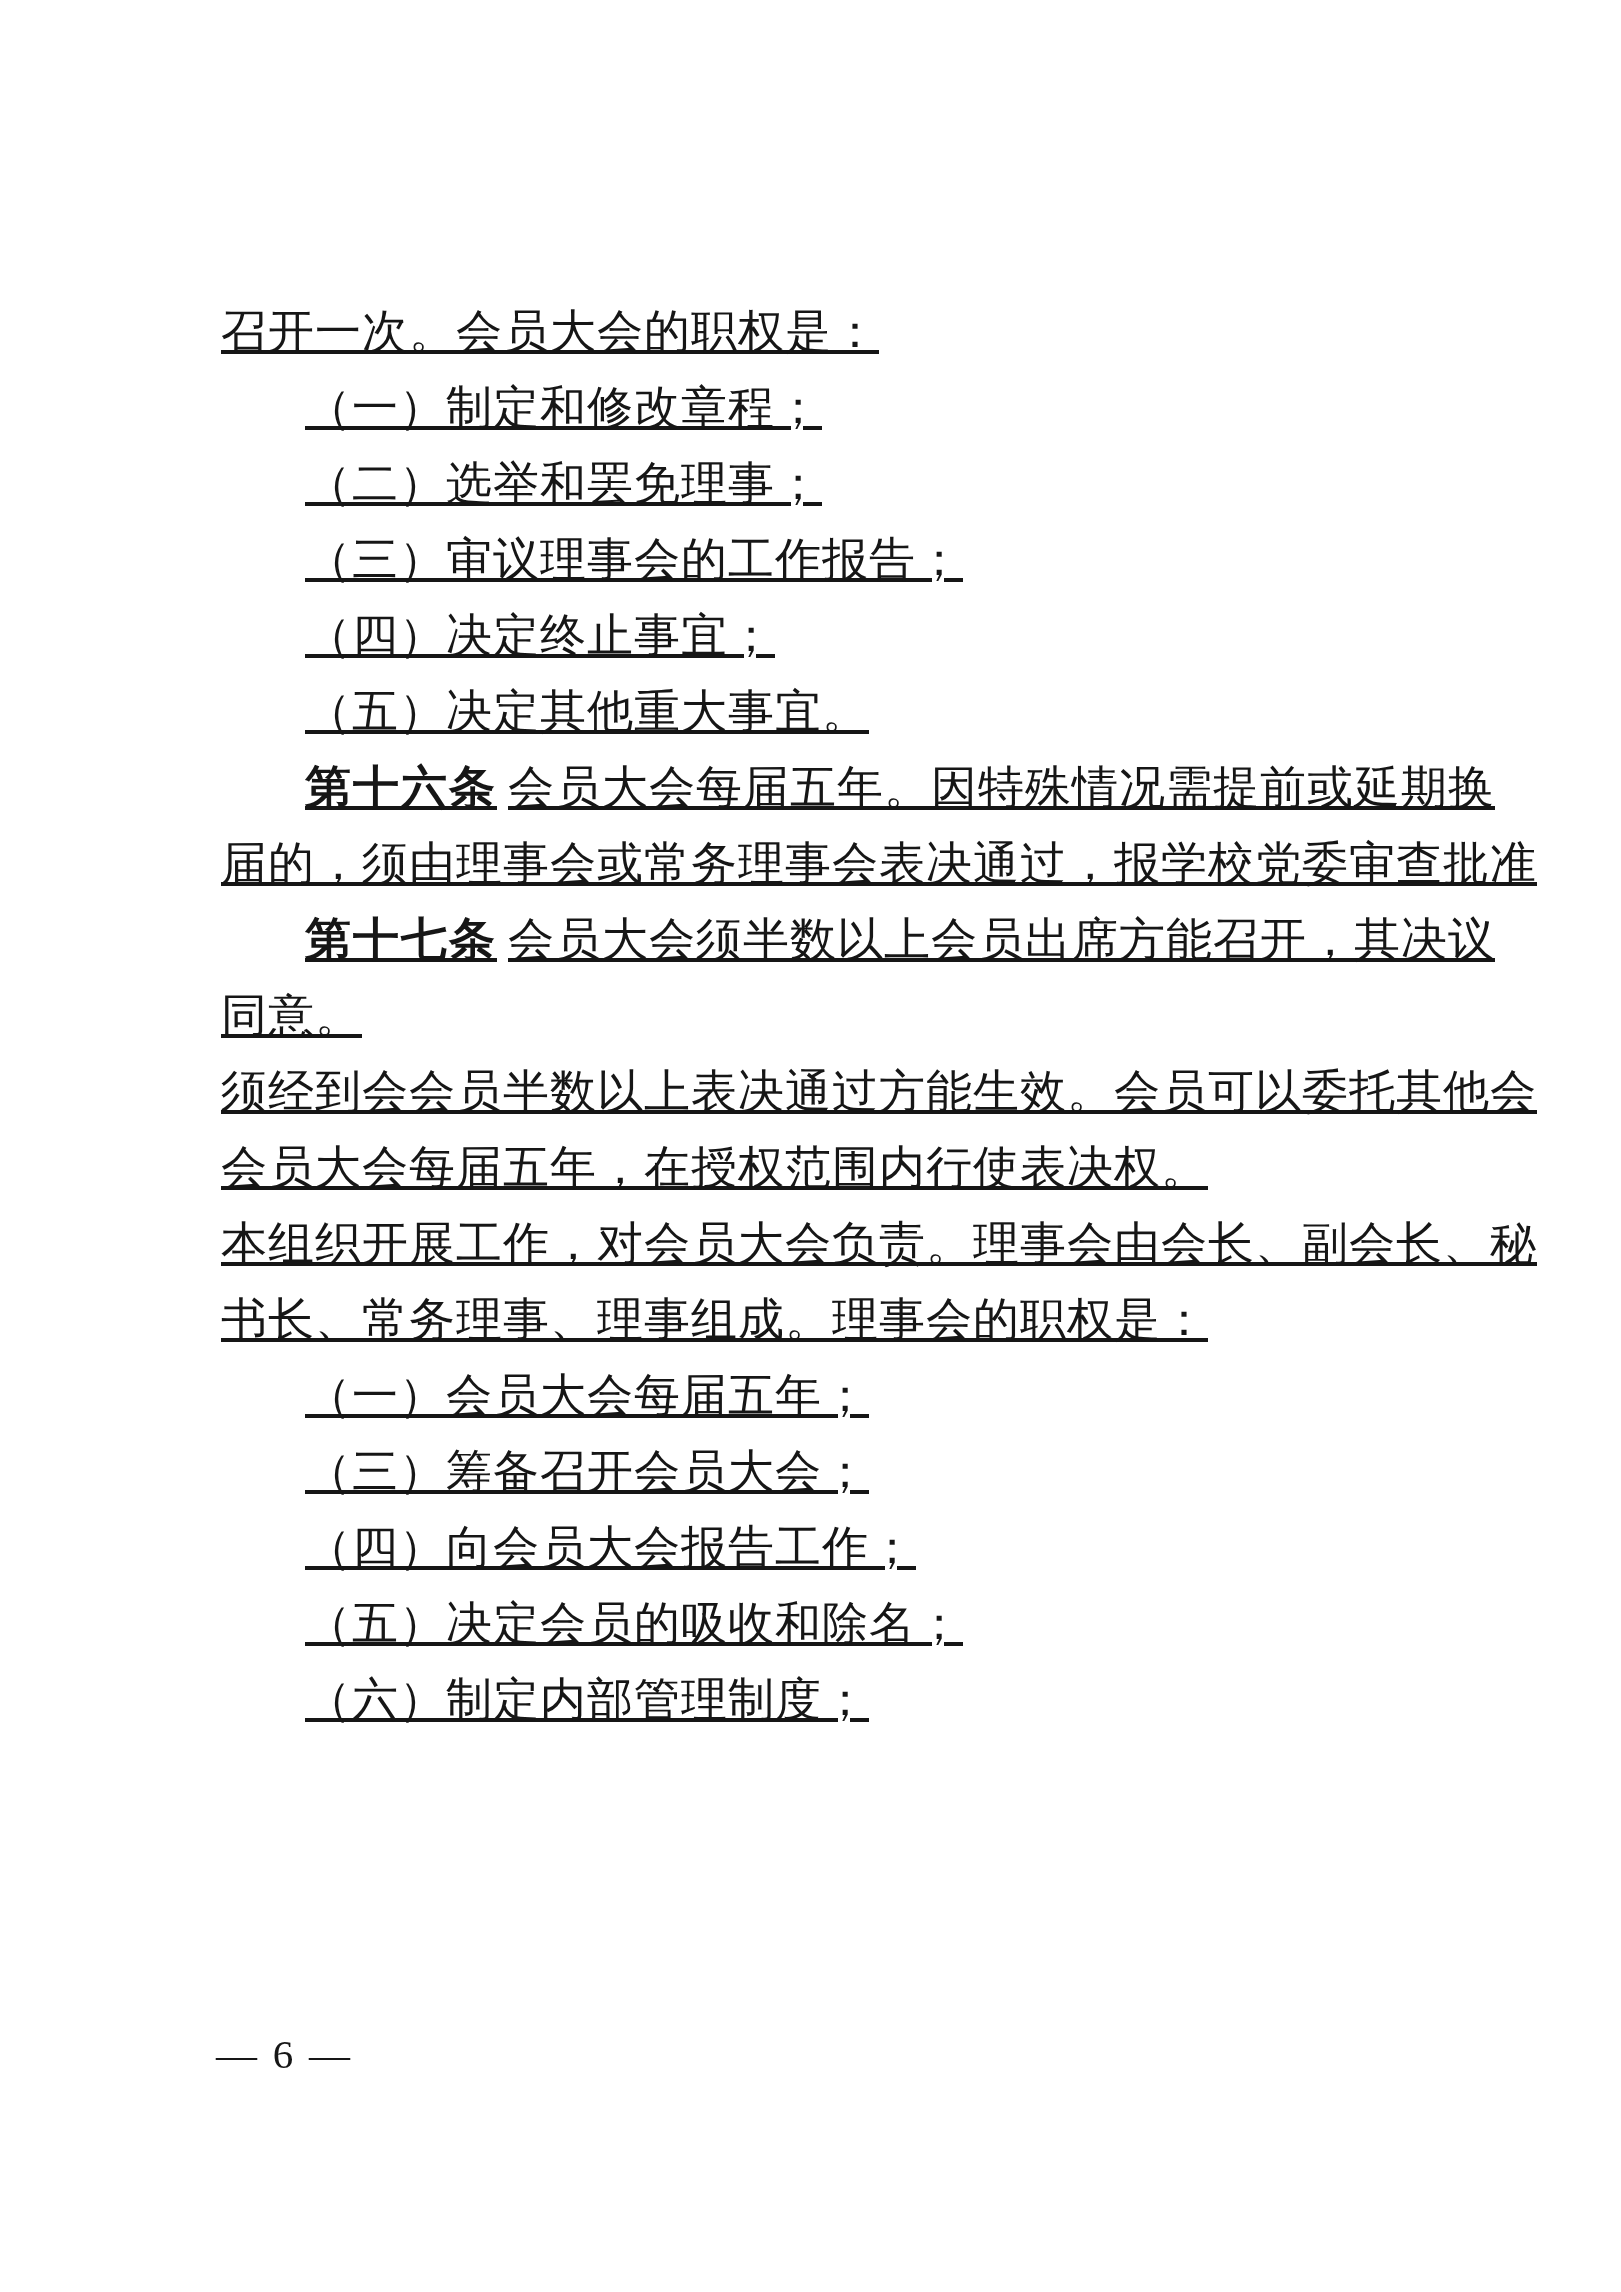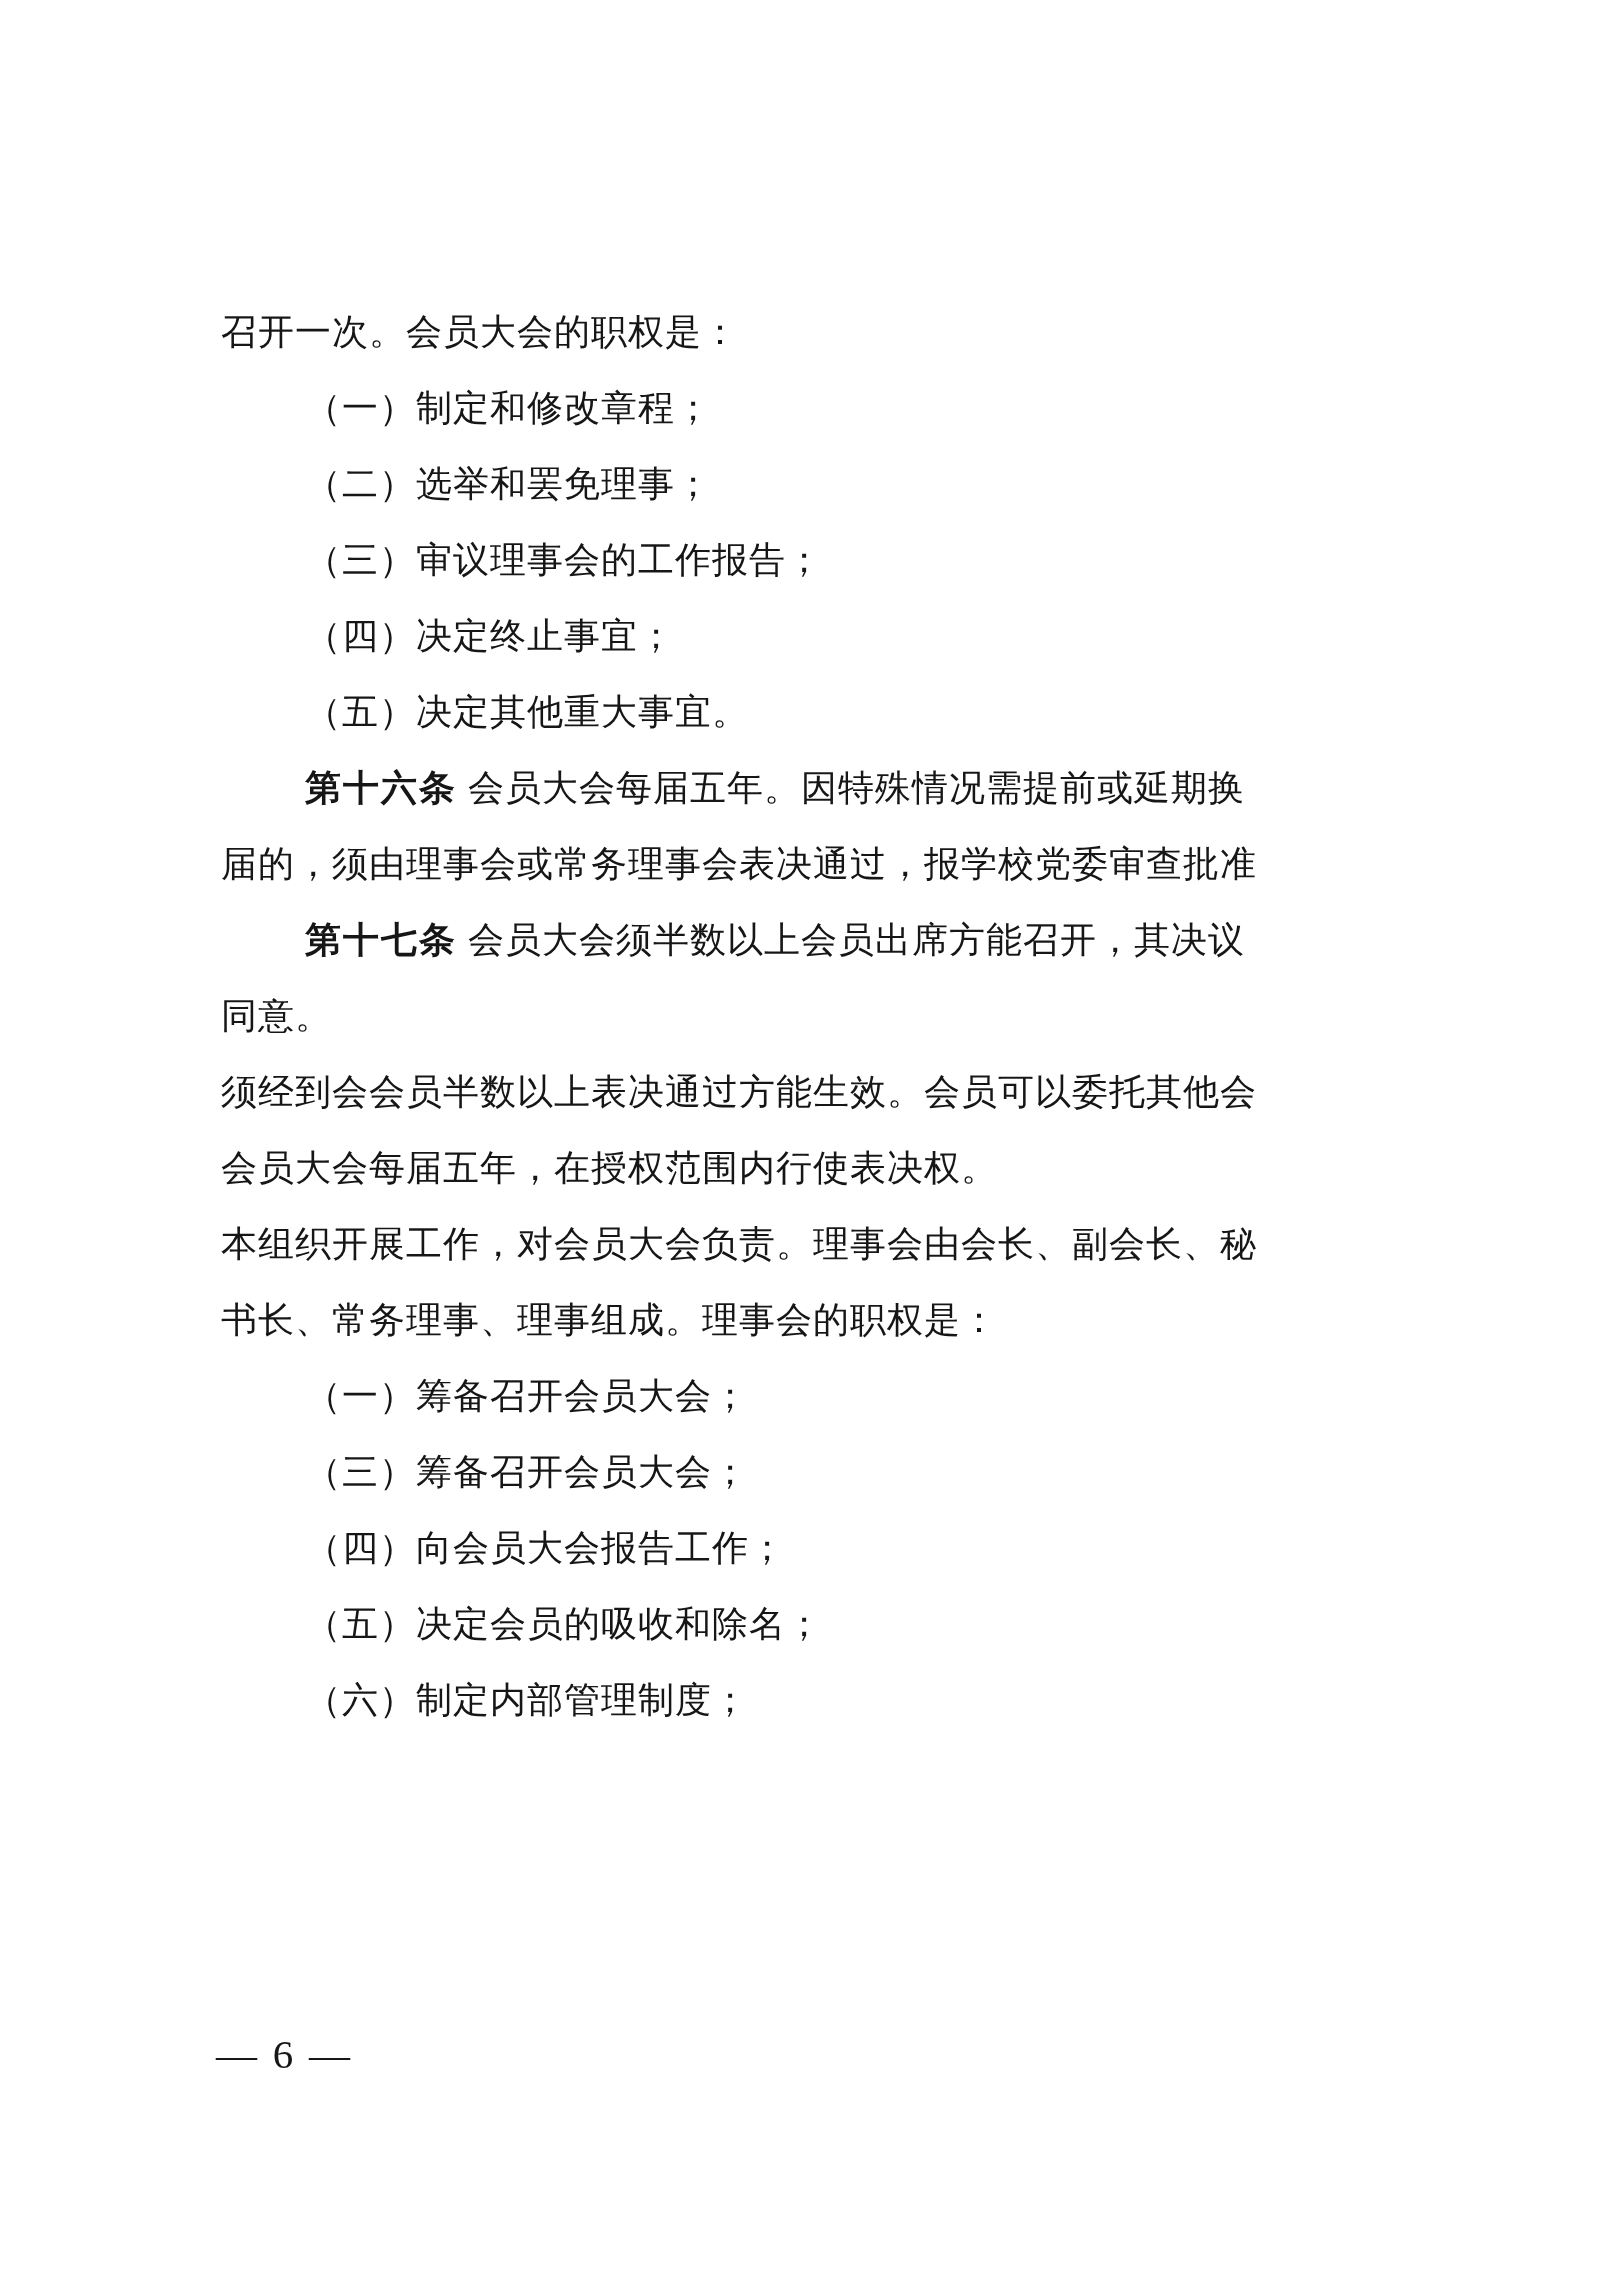--- a/index.html
+++ b/index.html
@@ -14,23 +14,24 @@
     background: #ffffff;
     overflow: hidden;
     font-family: "Liberation Serif", "DejaVu Serif", serif;
     color: #161616;
   }
   .content {
     position: absolute;
     left: 221px;
     top: 294px;
     width: 1215px;
-    font-size: 36px;
+    font-size: 46px;
     line-height: 76px;
     letter-spacing: 1px;
+    text-decoration: underline;
   }
   .line {
     height: 76px;
     white-space: pre;
   }
   .line.indent {
     text-indent: 84px;
   }
   .line b.article {
     font-weight: bold;
@@ -64,21 +65,21 @@
       <div class="line indent"><span>（四）决定终止事宜；</span></div>
       <div class="line indent"><span>（五）决定其他重大事宜。</span></div>
       <div class="line indent"><b class="article">第十六条</b><span>会员大会每届五年。因特殊情况需提前或延期换</span></div>
       <div class="line"><span>届的，须由理事会或常务理事会表决通过，报学校党委审查批准</span></div>
       <div class="line indent"><b class="article">第十七条</b><span>会员大会须半数以上会员出席方能召开，其决议</span></div>
       <div class="line"><span>同意。</span></div>
       <div class="line"><span>须经到会会员半数以上表决通过方能生效。会员可以委托其他会</span></div>
       <div class="line"><span>会员大会每届五年，在授权范围内行使表决权。</span></div>
       <div class="line"><span>本组织开展工作，对会员大会负责。理事会由会长、副会长、秘</span></div>
       <div class="line"><span>书长、常务理事、理事组成。理事会的职权是：</span></div>
-      <div class="line indent"><span>（一）筹备召开会员大会；</span></div>
+      <div class="line indent"><span>（一）会员大会每届五年；</span></div>
       <div class="line indent"><span>（三）筹备召开会员大会；</span></div>
       <div class="line indent"><span>（四）向会员大会报告工作；</span></div>
       <div class="line indent"><span>（五）决定会员的吸收和除名；</span></div>
       <div class="line indent"><span>（六）制定内部管理制度；</span></div>
     </main>
   <footer class="footer">
     <span class="dash">—</span>
     <span class="pagenum">6</span>
     <span class="dash">—</span>
   </footer>

